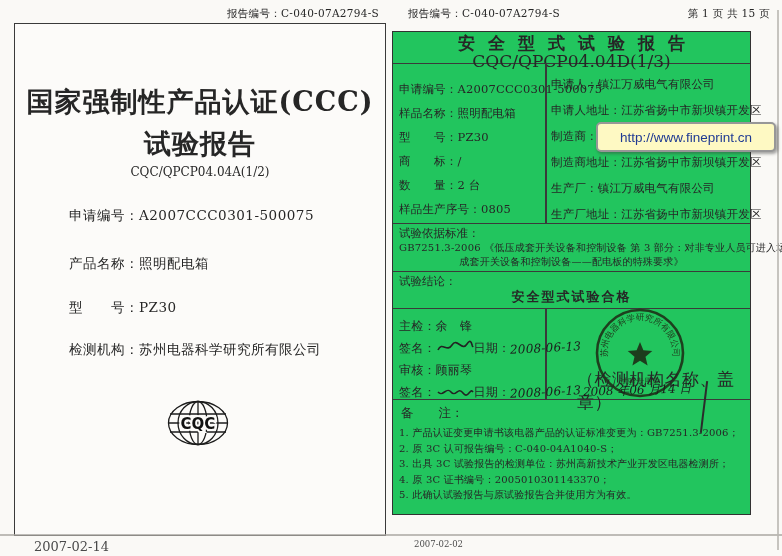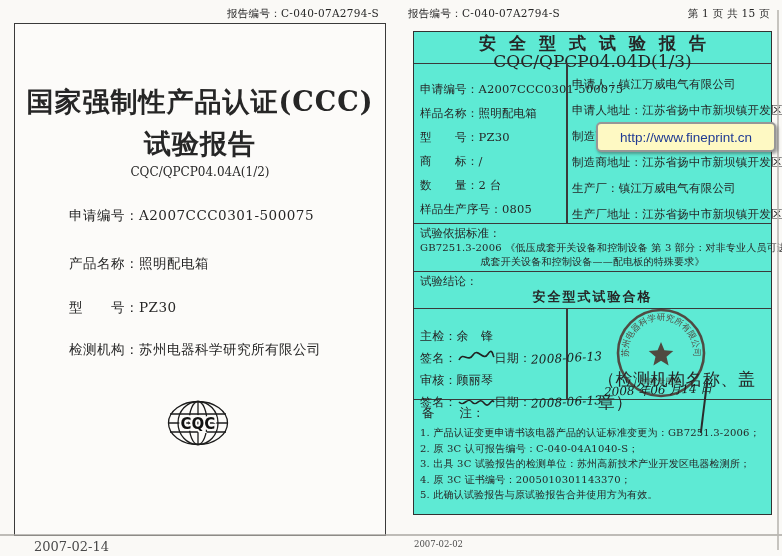--- a/index.html
+++ b/index.html
@@ -14,22 +14,22 @@
   .lpage-box{
     left:14px;top:23px;width:370px;height:511px;
     border:1.6px solid #3a3a3a;background:#fcfbf9;
   }
   .ltitle{width:100%;text-align:center;font-size:27px;font-weight:bold;letter-spacing:1px;}
   .ldoccode{width:100%;text-align:center;font-size:12px;}
   .lfield{left:54px;font-size:13.5px;letter-spacing:.5px;}
   .lfoot{font-size:13px;color:#4a4a4a;}
   
   .rtable{
-    left:413px;top:31px;width:357px;height:482px;
-    border:1.7px solid #323232;background:#5eead4;
+    left:392px;top:31px;width:357px;height:482px;
+    border:1.7px solid #323232;background:#22c55e;
   }
   .t-row{position:absolute;left:0;right:0;border-bottom:1.5px solid #3a3a3a;}
   .t-row.last{border-bottom:none;}
   .vdiv{position:absolute;top:0;bottom:0;left:152px;width:1.5px;background:#3a3a3a;}
   .rtitle{width:100%;text-align:center;font-size:17px;font-weight:bold;}
   .rtitle span{letter-spacing:13px;padding-left:13px;}
   .rdoccode{width:100%;text-align:center;font-size:17px;}
   .cellL{position:absolute;left:6px;top:0;width:144px;font-size:11.5px;}
   .cellR{position:absolute;left:158px;top:0;right:4px;font-size:11.5px;}
   .iline{white-space:nowrap;letter-spacing:.2px;}
@@ -130,21 +130,21 @@
     <div class="abs note" style="left:0;right:0;top:32px;text-align:center;">成套开关设备和控制设备——配电板的特殊要求》</div>
   </div>
 
   <div class="t-row" style="top:239px;height:37px;">
     <div class="abs" style="left:6px;top:3px;font-size:11.5px;">试验结论：</div>
     <div class="abs" style="left:0;right:0;top:17px;text-align:center;font-size:13px;font-weight:bold;letter-spacing:2px;">安全型式试验合格</div>
   </div>
 
   <div class="t-row" style="top:276px;height:91px;">
     <div class="vdiv"></div>
-    <div class="cellL" style="padding-top:17px;line-height:22px;font-size:12px;">
+    <div class="cellL" style="padding-top:7px;line-height:22px;font-size:12px;">
       <div class="iline">主检：余　锋</div>
       <div class="iline">
         <span>签名：</span><svg width="38" height="14" viewBox="0 0 38 14" style="vertical-align:-2px;">
             <path d="M2,10 C6,1 11,13 16,5 S26,12 31,4 36,9 37,6" fill="none" stroke="#222" stroke-width="1.6"></path>
           </svg><span>日期：</span><span class="hand hand-date">2008-06-13</span>
       </div>
       <div class="iline">审核：顾丽琴</div>
       <div class="iline">
         <span>签名：</span><svg width="38" height="14" viewBox="0 0 38 14" style="vertical-align:-2px;">
             <path d="M2,8 C7,14 10,2 15,8 S22,2 27,9 34,3 37,8" fill="none" stroke="#222" stroke-width="1.6"></path>

